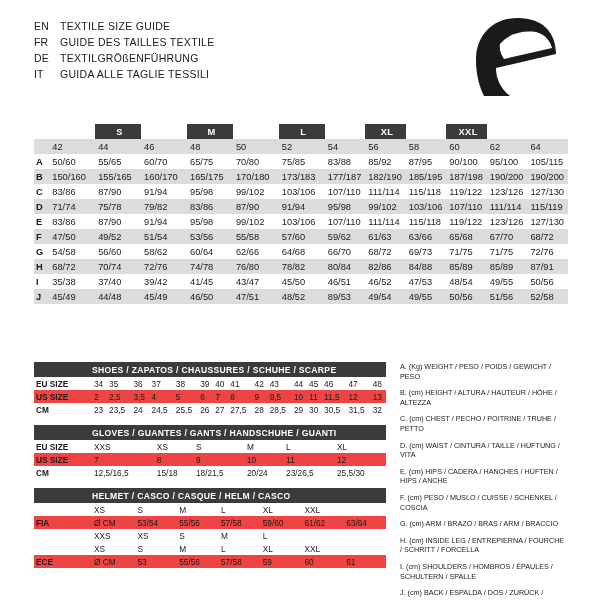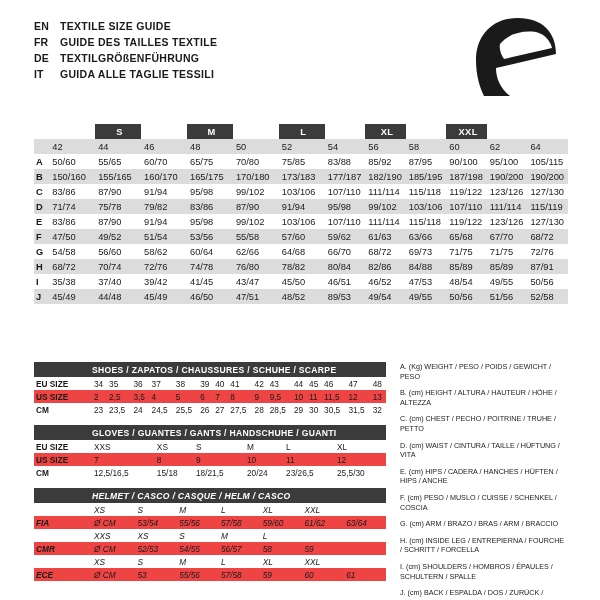--- a/index.html
+++ b/index.html
@@ -10,22 +10,22 @@
     background: #ffffff;
     font-family: "Liberation Sans", sans-serif;
     color: #1a1a1a;
     overflow: hidden;
   }
   .page { position: relative; width: 600px; height: 600px; padding: 0; }
 
   
   .header { position: absolute; left: 34px; top: 18px; width: 420px; }
   .lang-row { display: flex; align-items: baseline; font-size: 10.5px; line-height: 16px; letter-spacing: .2px; }
-  .lang-code { width: 26px; font-weight: 700; color: #1a1a1a; }
-  .lang-title { font-weight: 700; color: #1a1a1a; letter-spacing: .3px; }
+  .lang-code { width: 26px; font-weight: 400; color: #1a1a1a; }
+  .lang-title { font-weight: 400; color: #1a1a1a; letter-spacing: .3px; }
 
   .helmet { position: absolute; right: 34px; top: 14px; width: 96px; height: 92px; }
 
   
   .main-table { position: absolute; left: 34px; top: 124px; width: 534px; font-size: 9.3px; }
   .main-table table { border-collapse: collapse; width: 100%; }
   .main-table td, .main-table th { padding: 0; font-weight: 400; }
   .mt-hdr td { height: 15px; vertical-align: middle; text-align: left; }
   .mt-hdr .grp { background: #3b3b3b; color: #ffffff; font-weight: 700; text-align: center; letter-spacing: .4px; }
   .mt-size td { height: 15px; background: #dcdcdc; color: #1a1a1a; font-weight: 400; padding-left: 3px; }
@@ -45,21 +45,21 @@
   .blk td { height: 13px; vertical-align: middle; padding: 0 0 0 2px; font-size: 8.3px; }
   .blk td.lab { width: 58px; font-weight: 700; padding-left: 2px; }
   .blk tr.shade td { background: #ef4444; }
   .blk tr.plain td { background: #ffffff; }
 
   
   .legend { position: absolute; left: 400px; top: 362px; width: 168px; font-size: 7.2px; line-height: 9.6px; }
   .legend div { margin-bottom: 7px; }
 
   
-  .hblk { margin-bottom: 12px; font-style: italic; }
+  .hblk { margin-bottom: 12px; }
 </style>
 </head>
 <body>
 
 <div class="page">
 
   <div class="header">
     <div class="lang-row">
       <span class="lang-code">EN</span>
       <span class="lang-title">TEXTILE SIZE GUIDE</span>
@@ -413,30 +413,20 @@
         </tr>
         <tr class="plain">
           <td class="lab"></td>
           <td>XXS</td>
           <td>XS</td>
           <td>S</td>
           <td>M</td>
           <td>L</td>
           <td></td>
         </tr>
-        <tr class="shade">
-          <td class="lab">CMR</td>
-          <td>Ø CM</td>
-          <td>52/53</td>
-          <td>54/55</td>
-          <td>56/57</td>
-          <td>58</td>
-          <td>59</td>
-          <td></td>
-        </tr>
         <tr class="plain">
           <td class="lab"></td>
           <td>XS</td>
           <td>S</td>
           <td>M</td>
           <td>L</td>
           <td>XL</td>
           <td>XXL</td>
         </tr>
         <tr class="shade">

